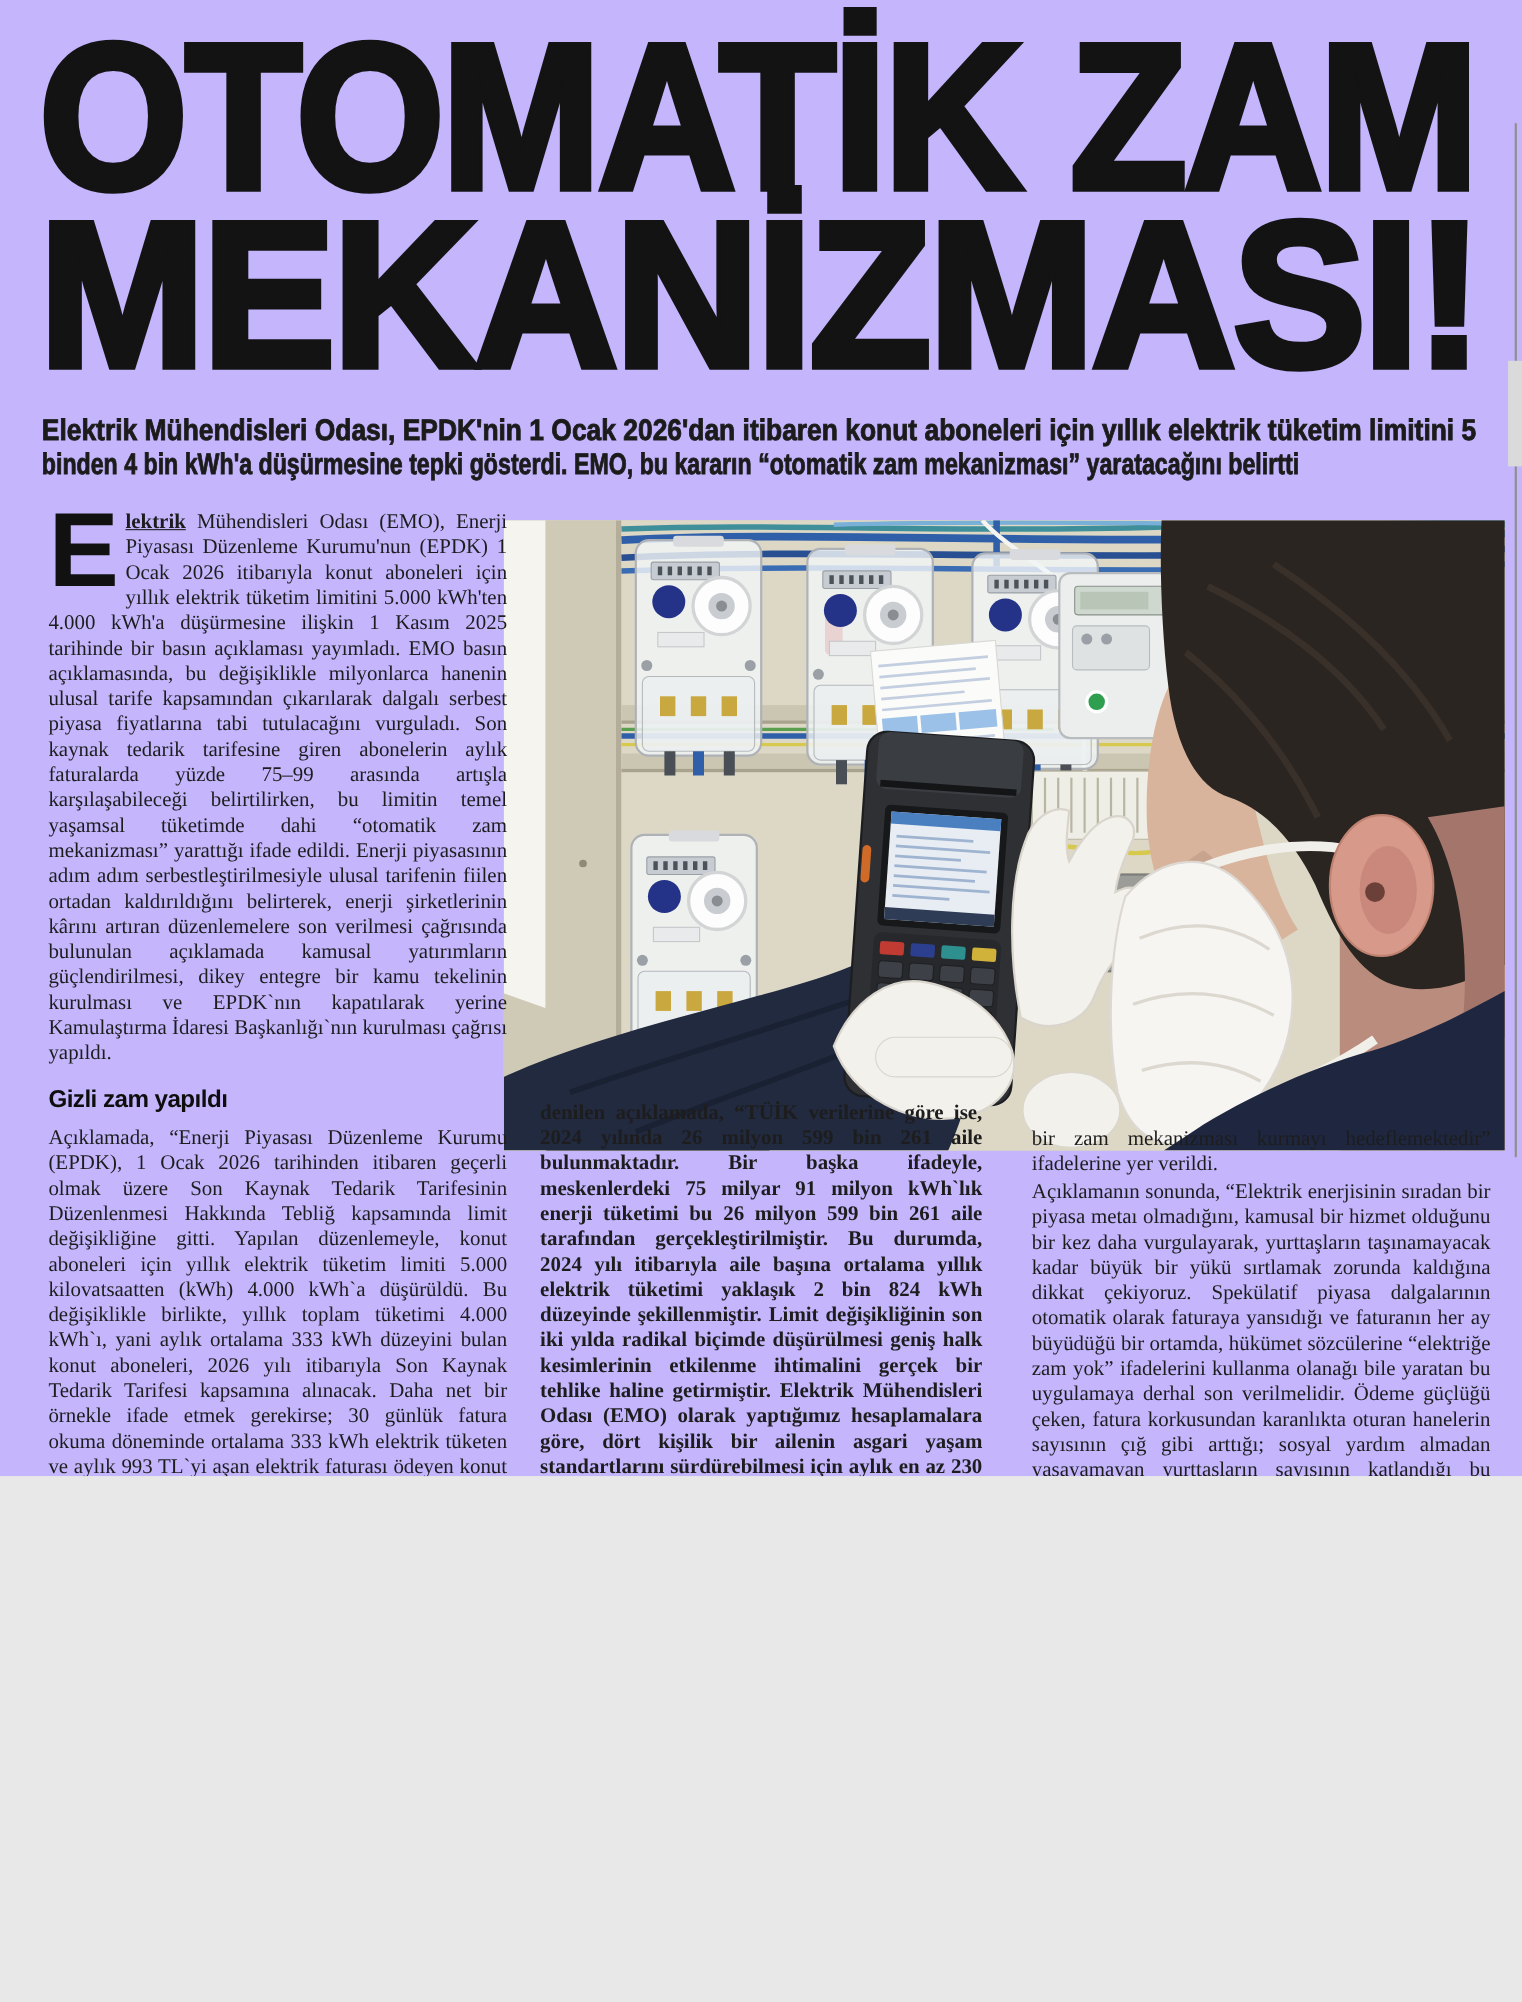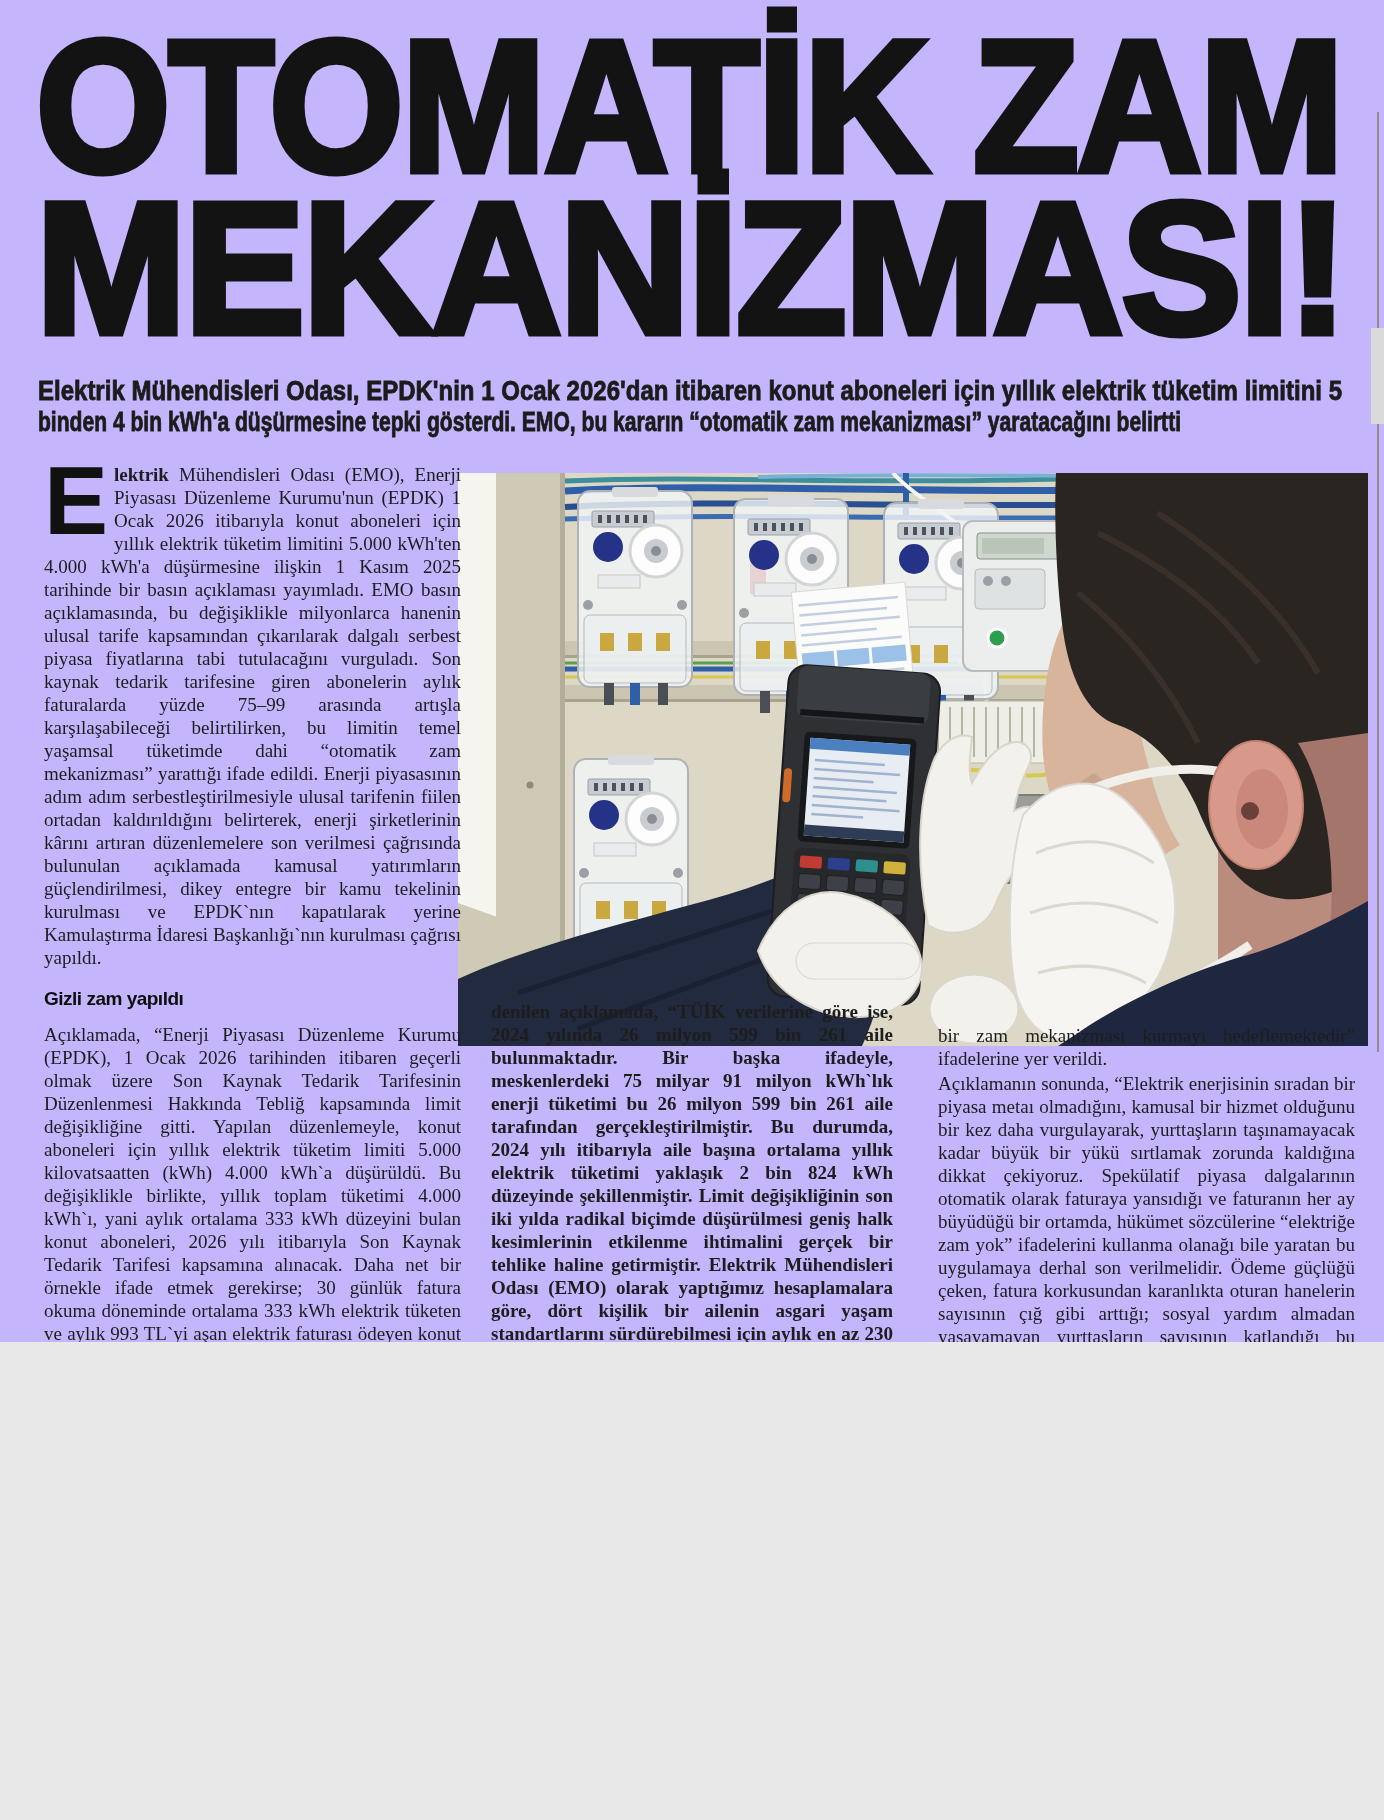--- a/index.html
+++ b/index.html
@@ -7,29 +7,29 @@
         font-family:"Liberation Serif", serif;color:#1c1c1c;padding-left:12px;}
   svg{display:block;}
   .headline-svg{position:absolute;left:36px;top:6px;overflow:visible;}
   .headline-svg text{font-family:"Liberation Sans", sans-serif;font-weight:bold;fill:#131313;
         stroke:#131313;stroke-width:7;paint-order:stroke;letter-spacing:-2px;}
   .subhead-svg{position:absolute;left:38px;top:374px;overflow:visible;}
   .subhead-svg text{font-family:"Liberation Sans", sans-serif;font-weight:bold;fill:#1b1b1b;
         stroke:#1b1b1b;stroke-width:0.8;paint-order:stroke;}
   .col{position:absolute;font-size:19px;line-height:23px;text-align:justify;color:#1d1d1d;}
   .col p{margin:0 0 2px 0;}
-  .col h2{font-family:"Liberation Sans", sans-serif;font-weight:bold;font-size:19px;
+  .col h2{font-family:"Liberation Sans", sans-serif;font-weight:bold;font-size:22px;
         letter-spacing:-0.5px;color:#0e0e0e;margin:15px 0 9px 0;line-height:30px;}
   #col1{left:44px;top:463px;width:417px;}
   #col2{left:491px;top:1000px;width:402px;font-weight:bold;}
   #col3{left:938px;top:1024px;width:417px;}
   .dropcap{float:left;font-family:"Liberation Sans", sans-serif;font-weight:bold;
         font-size:96px;line-height:70px;letter-spacing:-3px;color:#111;
         margin:3px 9px 0 0;}
-  .leadbold{font-weight:bold;}
+  .leadbold{font-weight:bold;text-decoration:underline;}
   .photo{position:absolute;left:458px;top:473px;width:910px;height:573px;background:#d8d4c3;}
   .edge-rule{position:absolute;left:1377px;top:112px;width:2px;height:940px;background:#8f8f8f;}
   .edge-block{position:absolute;left:1371px;top:328px;width:13px;height:96px;background:#dadada;}
 </style>
 </head>
 <body>
 
 <div class="page">
 
   <svg class="headline-svg" width="1312" height="336">

